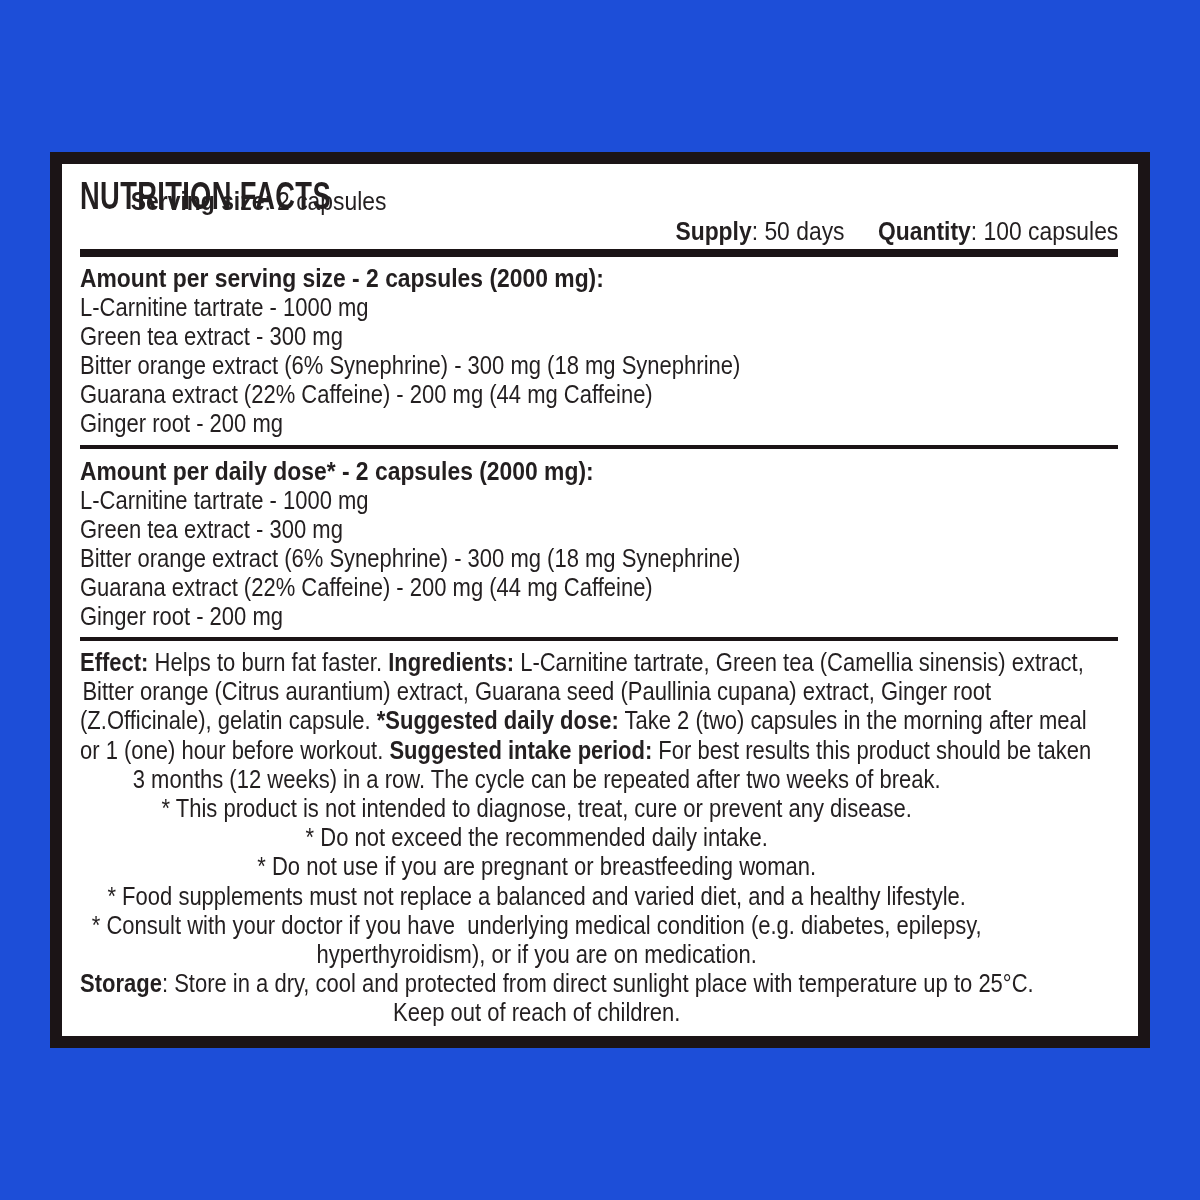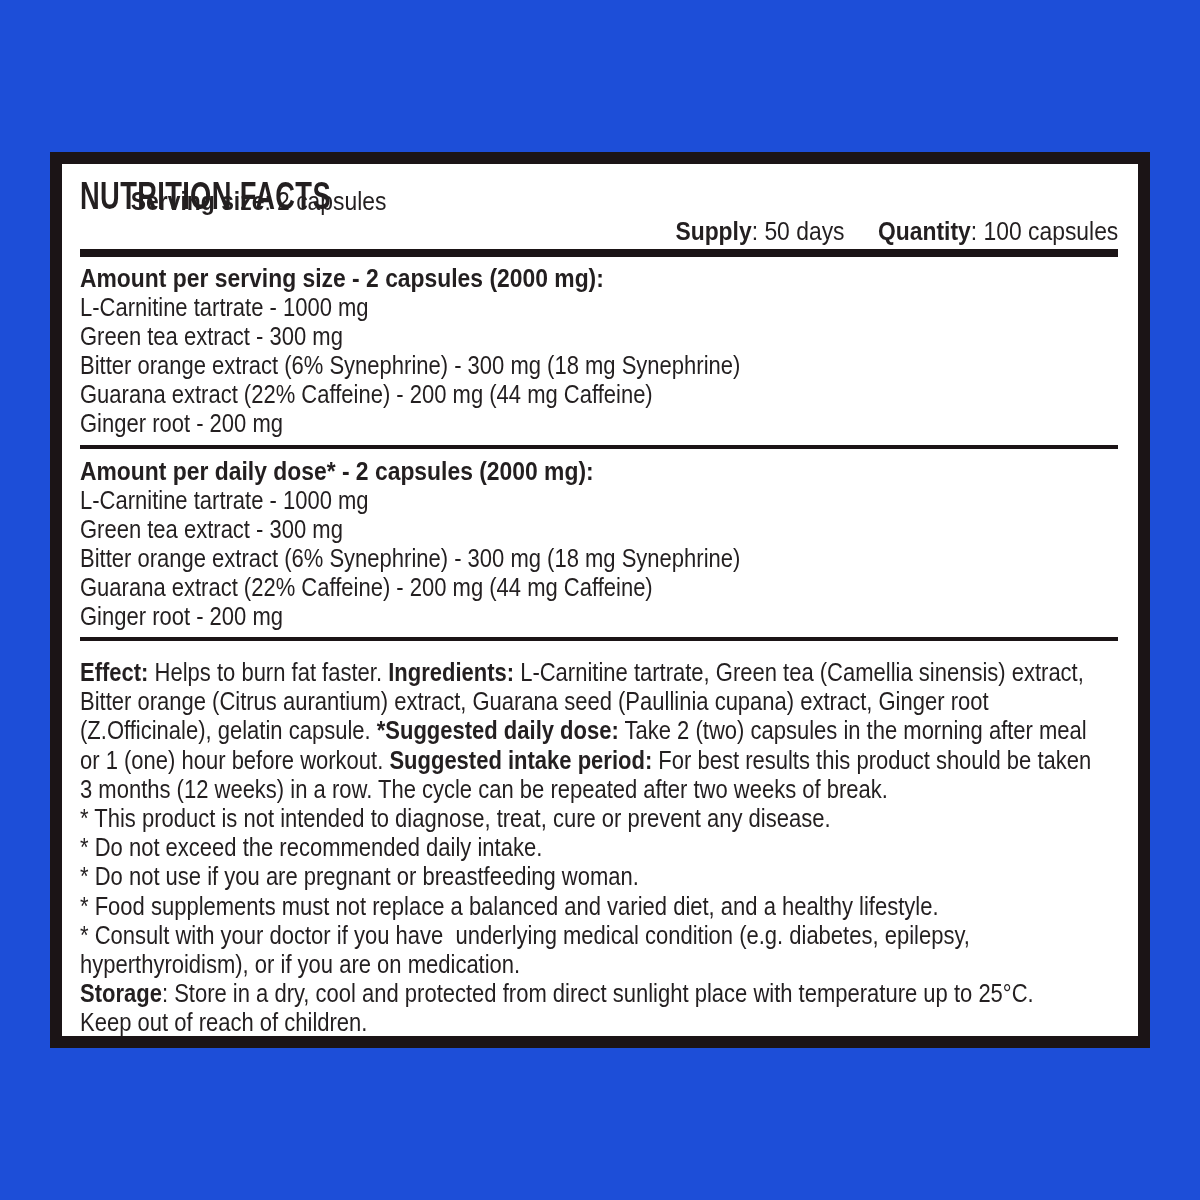--- a/index.html
+++ b/index.html
@@ -64,21 +64,21 @@
     margin-top: 6px;
   }
   .sec-head.second { margin-top: 7px; }
 
   .line {
     font-size: 25px;
     height: 29px;
     line-height: 29px;
   }
 
-  .notes { margin-top: 17px; }
+  .notes { margin-top: 7px; text-align: center; }
   .note-line {
     font-size: 25px;
     height: 29.2px;
     line-height: 29.2px;
     white-space: pre;
   }
 </style>
 </head>
 <body>
 

